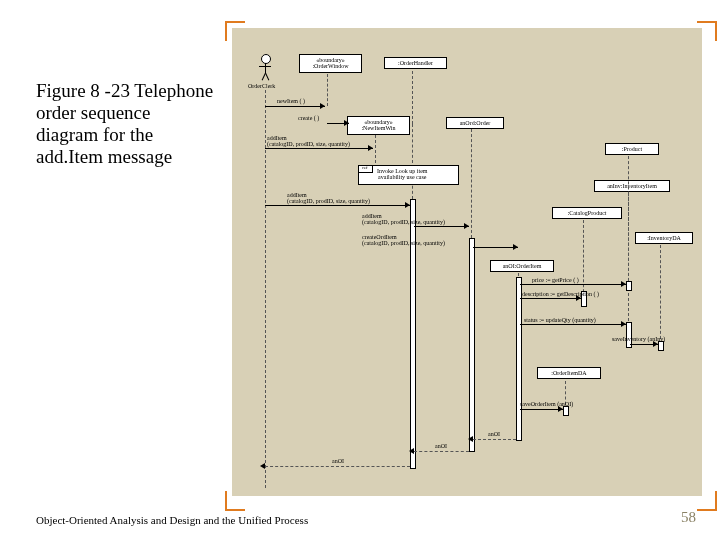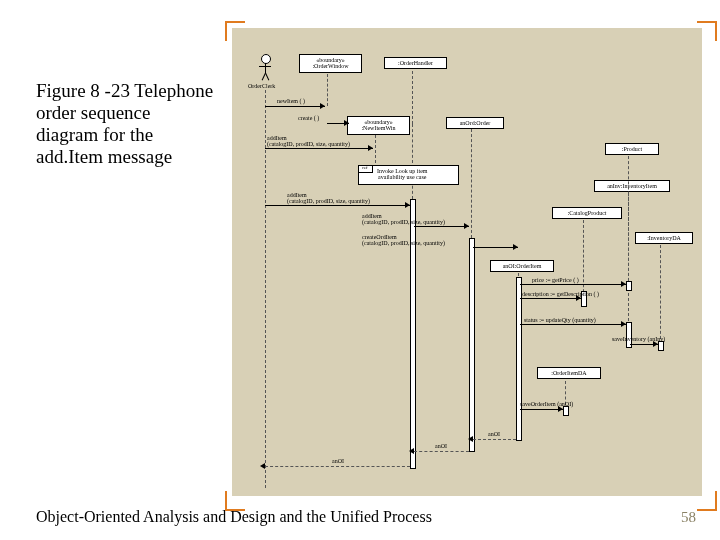--- a/index.html
+++ b/index.html
@@ -1,18 +1,18 @@
 <!DOCTYPE html>
 <html><head>
 <meta charset="utf-8">
 <style>
   html,body{margin:0;padding:0;width:720px;height:540px;background:#fff;font-family:"Times New Roman",serif;color:#000;overflow:hidden}
   .slide{position:relative;width:716px;height:540px}
   .caption{position:absolute;left:36px;top:80px;width:180px;font-size:19px;line-height:1.15}
-  .footer{position:absolute;left:36px;bottom:14px;font-size:16px}
+  .footer{position:absolute;left:36px;bottom:14px;font-size:11px}
   .pagenum{position:absolute;right:20px;bottom:14px;font-size:15px;color:#8a8266}
 
   .diagram{position:absolute;left:232px;top:28px;width:470px;height:468px;background:#d8d0b6}
   .corner{position:absolute;width:18px;height:18px;border:2px solid #e07b1f}
   .corner.tl{left:225px;top:21px;border-right:none;border-bottom:none}
   .corner.tr{left:697px;top:21px;border-left:none;border-bottom:none}
   .corner.bl{left:225px;top:491px;border-right:none;border-top:none}
   .corner.br{left:697px;top:491px;border-left:none;border-top:none}
 
   .obj{position:absolute;background:#fff;border:1px solid #000;font-size:6px;line-height:1.05;text-align:center;padding:2px 3px;white-space:nowrap}

